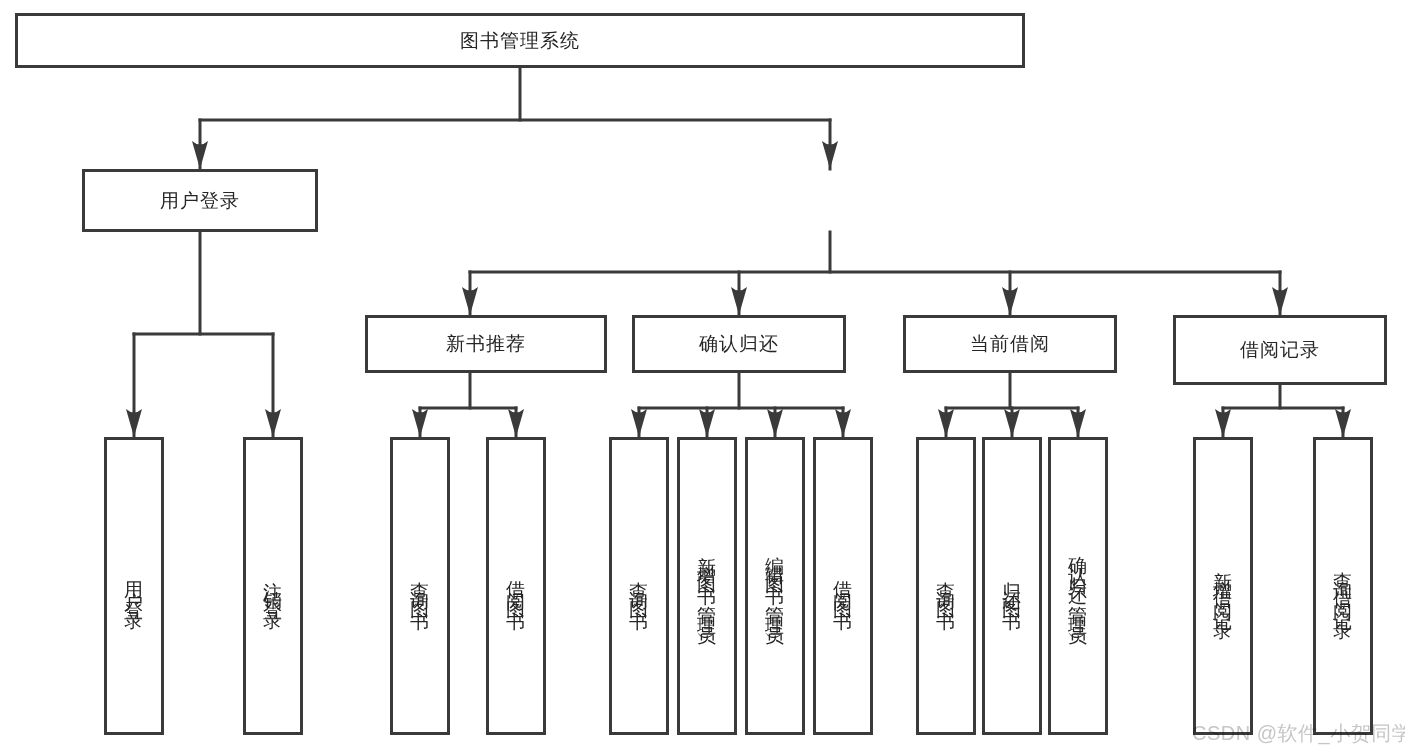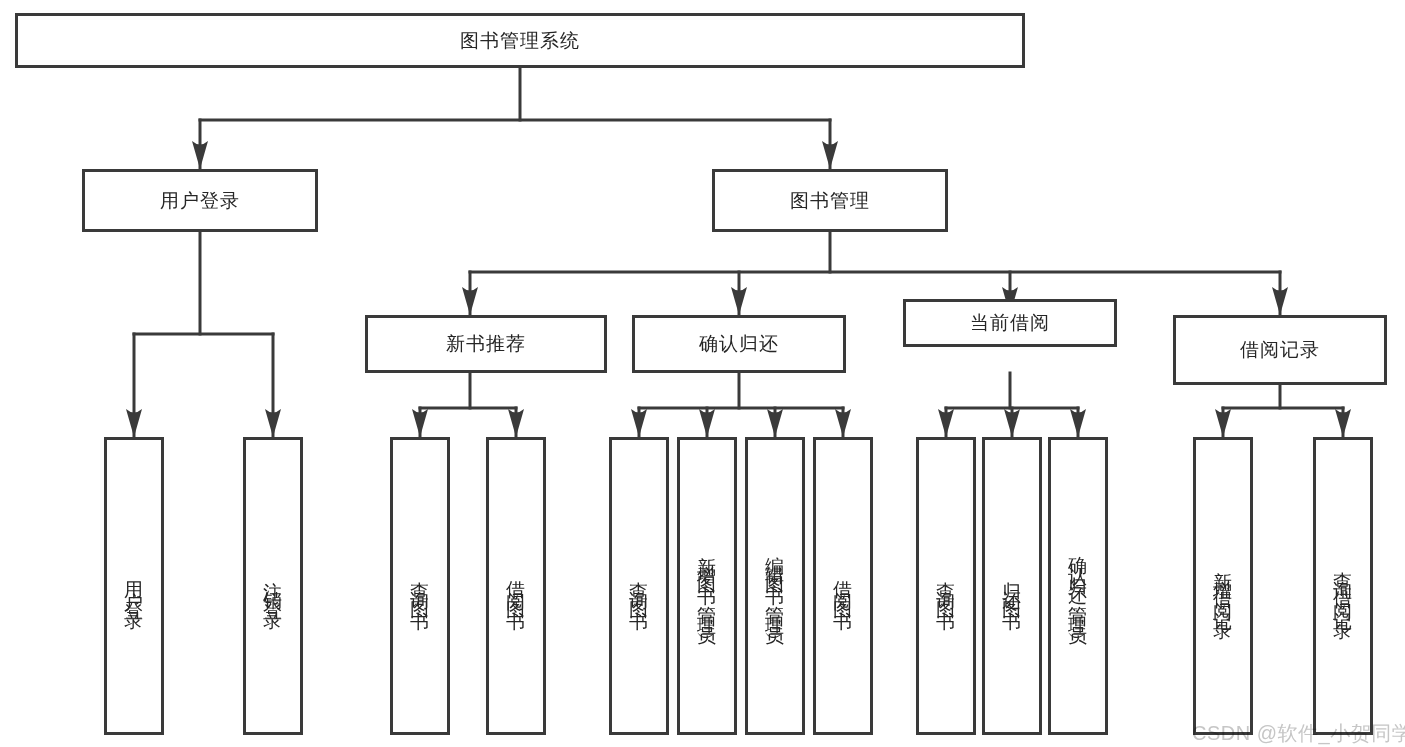--- a/index.html
+++ b/index.html
@@ -117,31 +117,28 @@
     </g>
   </svg>
 
   <div class="node hbox" style="left:15px;top:13px;width:1010px;height:55px">
     <span>图书管理系统</span>
   </div>
 
   <div class="node hbox" style="left:82px;top:169px;width:236px;height:63px">
     <span>用户登录</span>
   </div>
-  <div class="node hbox" style="left:712px;top:169px;width:236px;height:63px">
-    <span>图书管理</span>
-  </div>
 
   <div class="node hbox" style="left:365px;top:315px;width:242px;height:58px">
     <span>新书推荐</span>
   </div>
   <div class="node hbox" style="left:632px;top:315px;width:214px;height:58px">
     <span>确认归还</span>
   </div>
-  <div class="node hbox" style="left:903px;top:299px;width:214px;height:48px">
+  <div class="node hbox" style="left:903px;top:315px;width:214px;height:58px">
     <span>当前借阅</span>
   </div>
   <div class="node hbox" style="left:1173px;top:315px;width:214px;height:70px">
     <span>借阅记录</span>
   </div>
 
   <div class="node" style="left:104px;top:437px;width:60px;height:298px">
     <span class="vtext">用户登录</span>
   </div>
   <div class="node" style="left:243px;top:437px;width:60px;height:298px">

